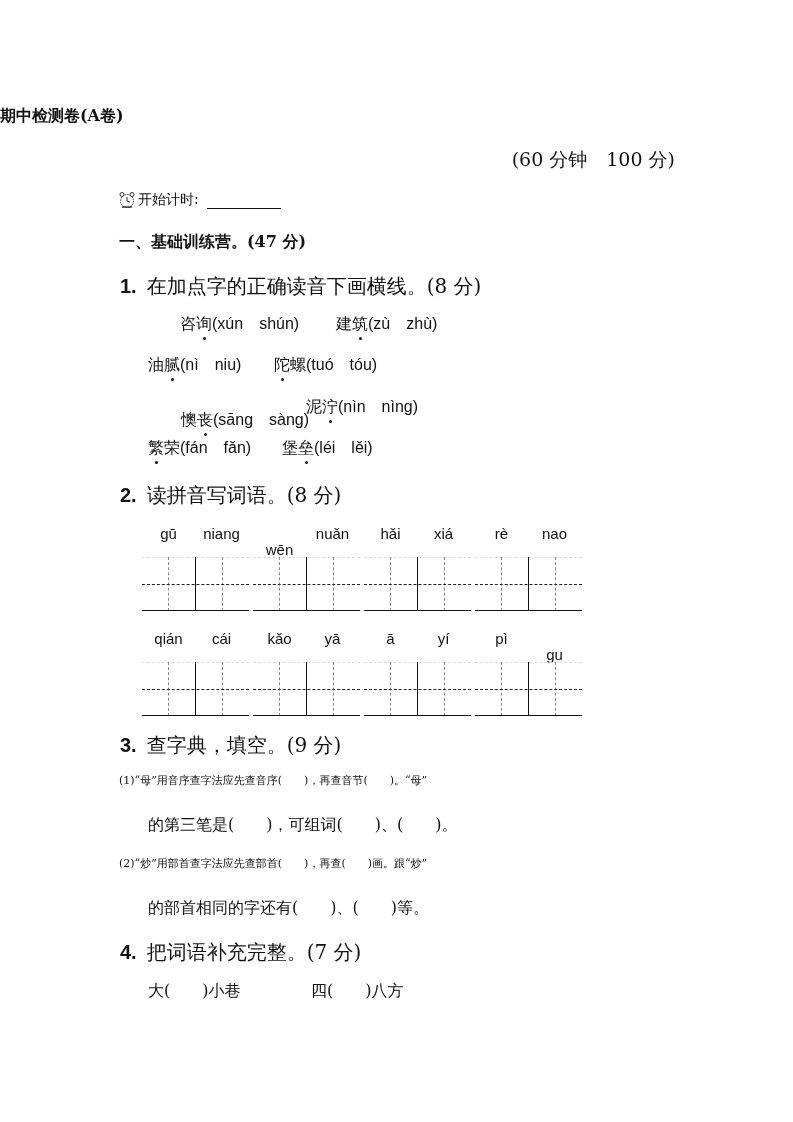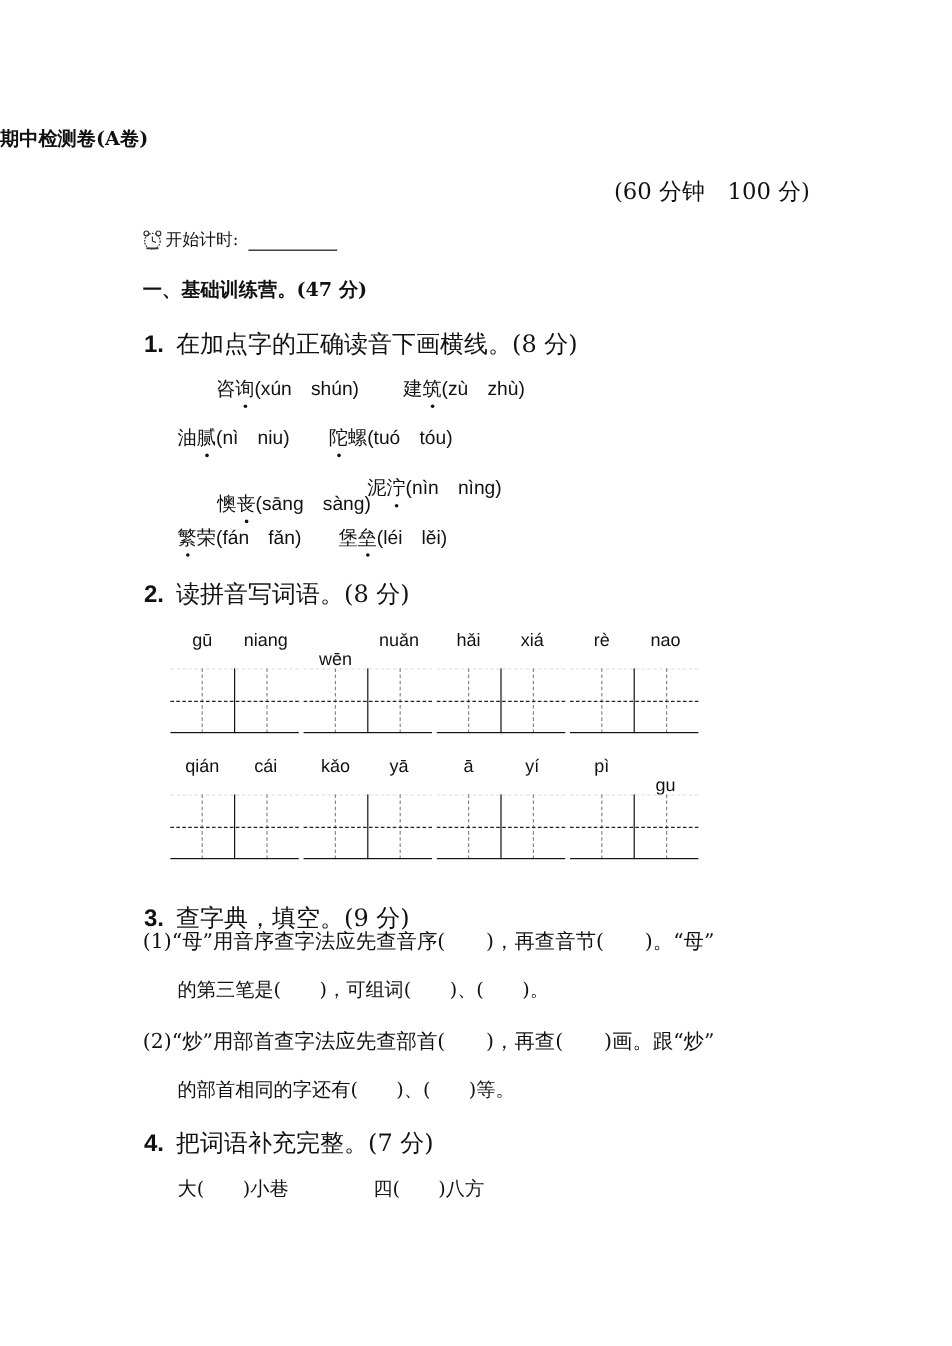--- a/index.html
+++ b/index.html
@@ -6,21 +6,21 @@
   body { width: 793px; height: 1122px; position: relative; overflow: hidden; color: #111; font-family: "DejaVu Serif", "Liberation Serif", serif; }
   .abs { position: absolute; white-space: nowrap; }
   .title { left: 0; width: 793px; top: 106px; text-align: left; font-size: 16px; font-weight: bold; }
   .subtitle { right: 118px; top: 147px; font-size: 19px; }
   .timer { left: 118px; top: 191px; font-size: 14px; display: flex; align-items: center; }
   .timer .blank { display: inline-block; width: 74px; border-bottom: 1px solid #111; height: 16px; margin-left: 8px; }
   .section { left: 119px; top: 232px; font-size: 16px; font-weight: bold; }
   .q { left: 120px; font-size: 20px; }
   .q .num { font-family: "Liberation Sans", sans-serif; font-weight: bold; margin-right: 10px; }
   .line { left: 148px; font-size: 16px; }
-  .sub { left: 119px; font-size: 17px; }
+  .sub { left: 119px; font-size: 11px; }
   .py { font-family: "Liberation Sans", sans-serif; }
   .dot { position: relative; display: inline-block; }
   .dot::after { content: ""; position: absolute; left: 50%; bottom: -5px; width: 3px; height: 3px; margin-left: -1.5px; background: #111; border-radius: 50%; }
   .pinyin { position: absolute; font-family: Liberation Sans, sans-serif; font-size: 15px; text-align: center; width: 53px; }
   .grid { position: absolute; width: 107px; height: 54px; }
   .grid .bottom { position: absolute; left: 0; right: 0; bottom: 0; border-bottom: 1.5px solid #111; }
   .grid .hdash { position: absolute; left: 0; right: 0; top: 27px; border-top: 1px dashed #222; }
   .grid .vsolid { position: absolute; left: 53px; top: 0; bottom: 0; border-left: 1.5px solid #111; }
   .grid .vdash1 { position: absolute; left: 26px; top: 0; bottom: 0; border-left: 1.5px dashed #888; }
   .grid .vdash2 { position: absolute; left: 80px; top: 0; bottom: 0; border-left: 1.5px dashed #888; }
@@ -161,21 +161,21 @@
   </div>
 <div class="grid" style="left:475px; top:662px;">
     <div class="top"></div>
     <div class="vdash1"></div>
     <div class="vdash2"></div>
     <div class="vsolid"></div>
     <div class="hdash"></div>
     <div class="bottom"></div>
   </div>
 
-<div class="abs q" style="top:752px;">
+<div class="abs q" style="top:732px;">
   <span class="num">3.</span><span>查字典，填空。(9 分)</span>
 </div>
 <div class="abs sub" style="top:773px;">(1)“母”用音序查字法应先查音序(　　)，再查音节(　　)。“母”</div>
 <div class="abs line" style="top:815px;">的第三笔是(　　)，可组词(　　)、(　　)。</div>
 <div class="abs sub" style="top:856px;">(2)“炒”用部首查字法应先查部首(　　)，再查(　　)画。跟“炒”</div>
 <div class="abs line" style="top:898px;">的部首相同的字还有(　　)、(　　)等。</div>
 
 <div class="abs q" style="top:939px;">
   <span class="num">4.</span><span>把词语补充完整。(7 分)</span>
 </div>

